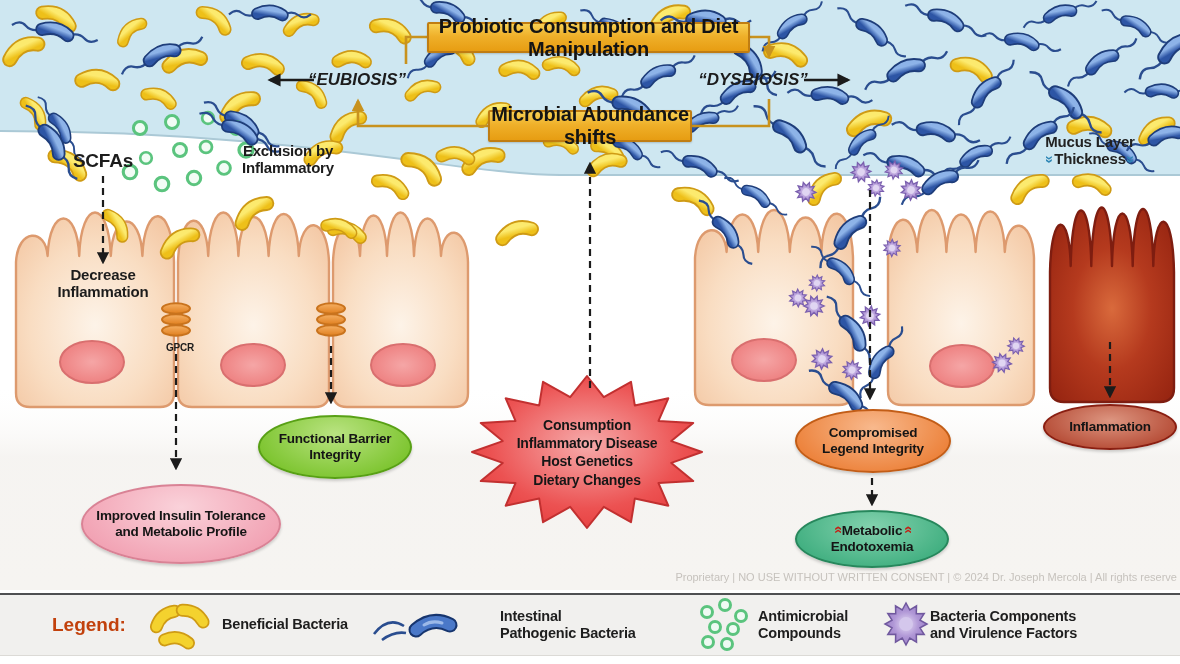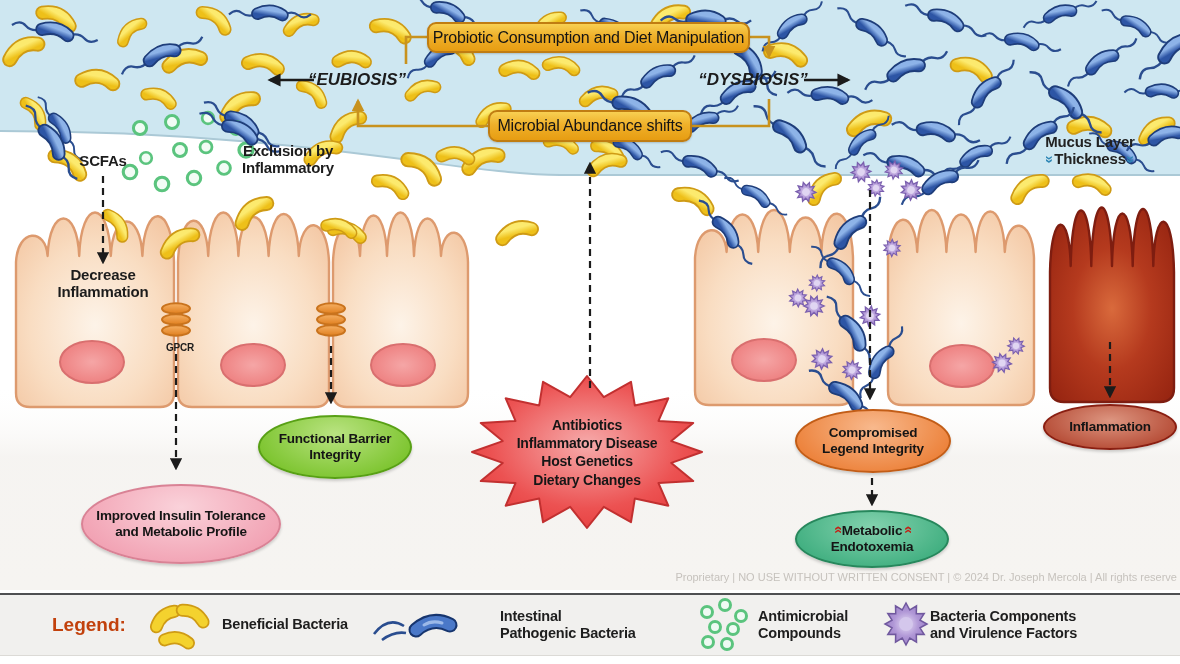--- a/index.html
+++ b/index.html
@@ -11,22 +11,22 @@
   .dash{stroke:#1b1b1b;stroke-width:2.2;fill:none;stroke-dasharray:7 5;}
   .conn{stroke:#c8921e;stroke-width:2.6;fill:none;}
   .barrow{stroke:#1b1b1b;stroke-width:2.4;}
   .lbl{
     position:absolute;z-index:2;font-weight:bold;color:#1c1c1c;text-align:center;
     transform:translate(-50%,-50%);line-height:1.12;font-size:10px;letter-spacing:-0.2px;white-space:normal;
   }
   .state{font-style:italic;font-size:17px;white-space:nowrap;letter-spacing:0;}
   .obox{
     position:absolute;z-index:2;background:linear-gradient(180deg,#f8d052 0%,#efb02a 45%,#e79d12 100%);
-    border:2px solid #c07d12;border-radius:9px;display:flex;align-items:center;justify-content:center;
-    font-weight:normal;font-size:16px;color:#141414;box-shadow:0 1px 2px rgba(0,0,0,.18);
+    border:2px solid #c07d12;border-radius:2px;display:flex;align-items:center;justify-content:center;
+    font-weight:bold;font-size:20px;color:#141414;box-shadow:0 1px 2px rgba(0,0,0,.18);
     box-sizing:border-box;text-align:center;letter-spacing:-0.2px;
   }
   .bubble{
     position:absolute;z-index:2;border-radius:50%;display:flex;flex-direction:column;align-items:center;justify-content:center;
     text-align:center;font-weight:bold;font-size:13.5px;color:#151515;transform:translate(-50%,-50%);
     line-height:1.18;padding:6px 10px;box-sizing:border-box;box-shadow:0 2px 3px rgba(0,0,0,.18);letter-spacing:-0.2px;
   }
   .star-text{
     position:absolute;z-index:2;transform:translate(-50%,-50%);text-align:center;
     font-weight:bold;font-size:14px;color:#161616;line-height:1.3;width:210px;letter-spacing:-0.2px;
@@ -296,21 +296,21 @@
   <div class="obox" style="left:427px;top:22px;width:323px;height:31px;">
     <span>Probiotic Consumption and Diet Manipulation</span>
   </div>
   <div class="obox" style="left:488px;top:110px;width:204px;height:32px;">
     <span>Microbial Abundance shifts</span>
   </div>
 
   <div class="lbl state" style="left:357px;top:80px;">“EUBIOSIS”</div>
   <div class="lbl state" style="left:753px;top:80px;">“DYSBIOSIS”</div>
 
-  <div class="lbl" style="left:103px;top:161px;font-size:15px;">SCFAs</div>
+  <div class="lbl" style="left:103px;top:161px;font-size:19px;">SCFAs</div>
   <div class="lbl" style="left:288px;top:160px;width:118px;font-size:15px;">Exclusion by Inflammatory</div>
   <div class="lbl" style="left:103px;top:284px;width:116px;font-size:15px;">Decrease Inflammation</div>
   <div class="lbl" style="left:180px;top:348px;">GPCR</div>
 
   <div class="lbl" style="left:1090px;top:151px;width:130px;font-size:15px;color:#222;">
     <div>Mucus Layer</div>
     <div>
       <span class="chev chevD">»</span><span>Thickness</span><span class="chev chevD">»</span>
     </div>
   </div>
@@ -328,21 +328,21 @@
     <div>
       <span class="chev chevU">»</span><span>Metabolic</span><span class="chev chevU">»</span>
     </div>
     <div>Endotoxemia</div>
   </div>
   <div class="bubble" style="left:1110px;top:427px;width:134px;height:46px;background:radial-gradient(ellipse at 50% 35%,#dd9681,#b2452f 85%);border:2.5px solid #8a1f12;">
     <span>Inflammation</span>
   </div>
 
   <div class="star-text" style="left:587px;top:452px;">
-    <div>Antibiotics</div>
+    <div>Consumption</div>
     <div>Inflammatory Disease</div>
     <div>Host Genetics</div>
     <div>Dietary Changes</div>
   </div>
 
   <div class="copyright">Proprietary | NO USE WITHOUT WRITTEN CONSENT | © 2024 Dr. Joseph Mercola | All rights reserve</div>
 
   <div class="legend-band">
     <div class="legend-title">Legend:</div>
 

